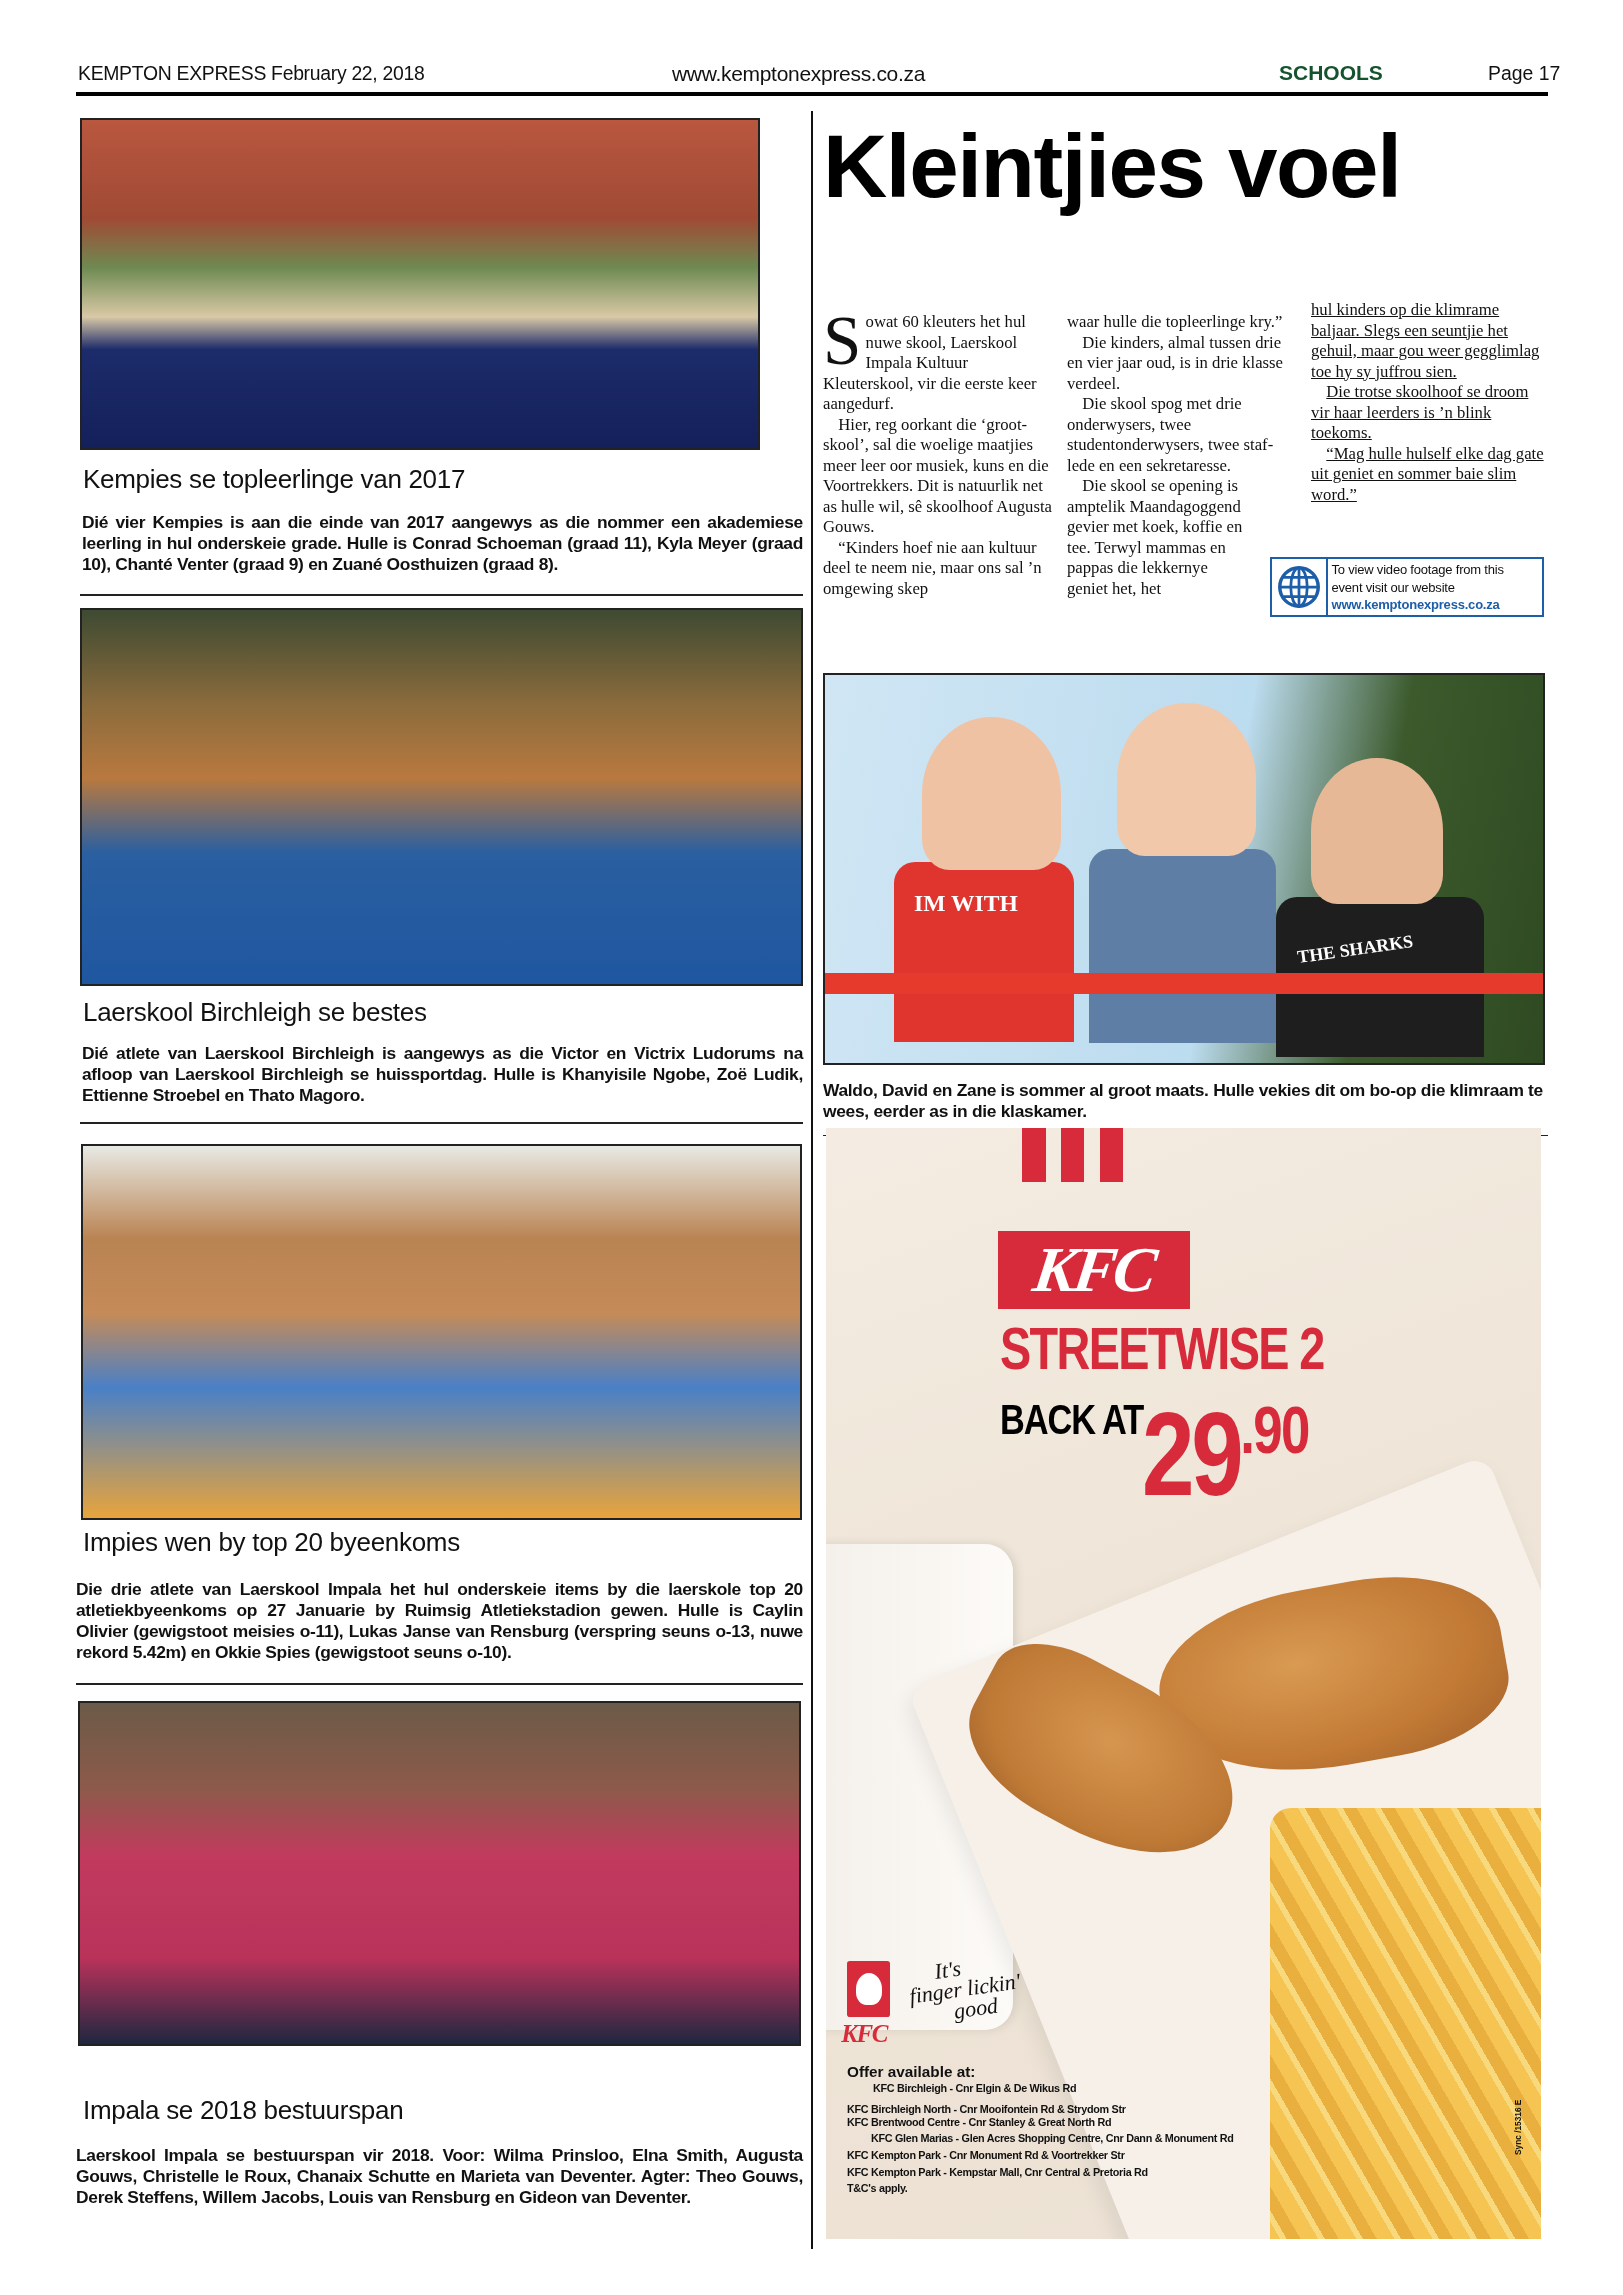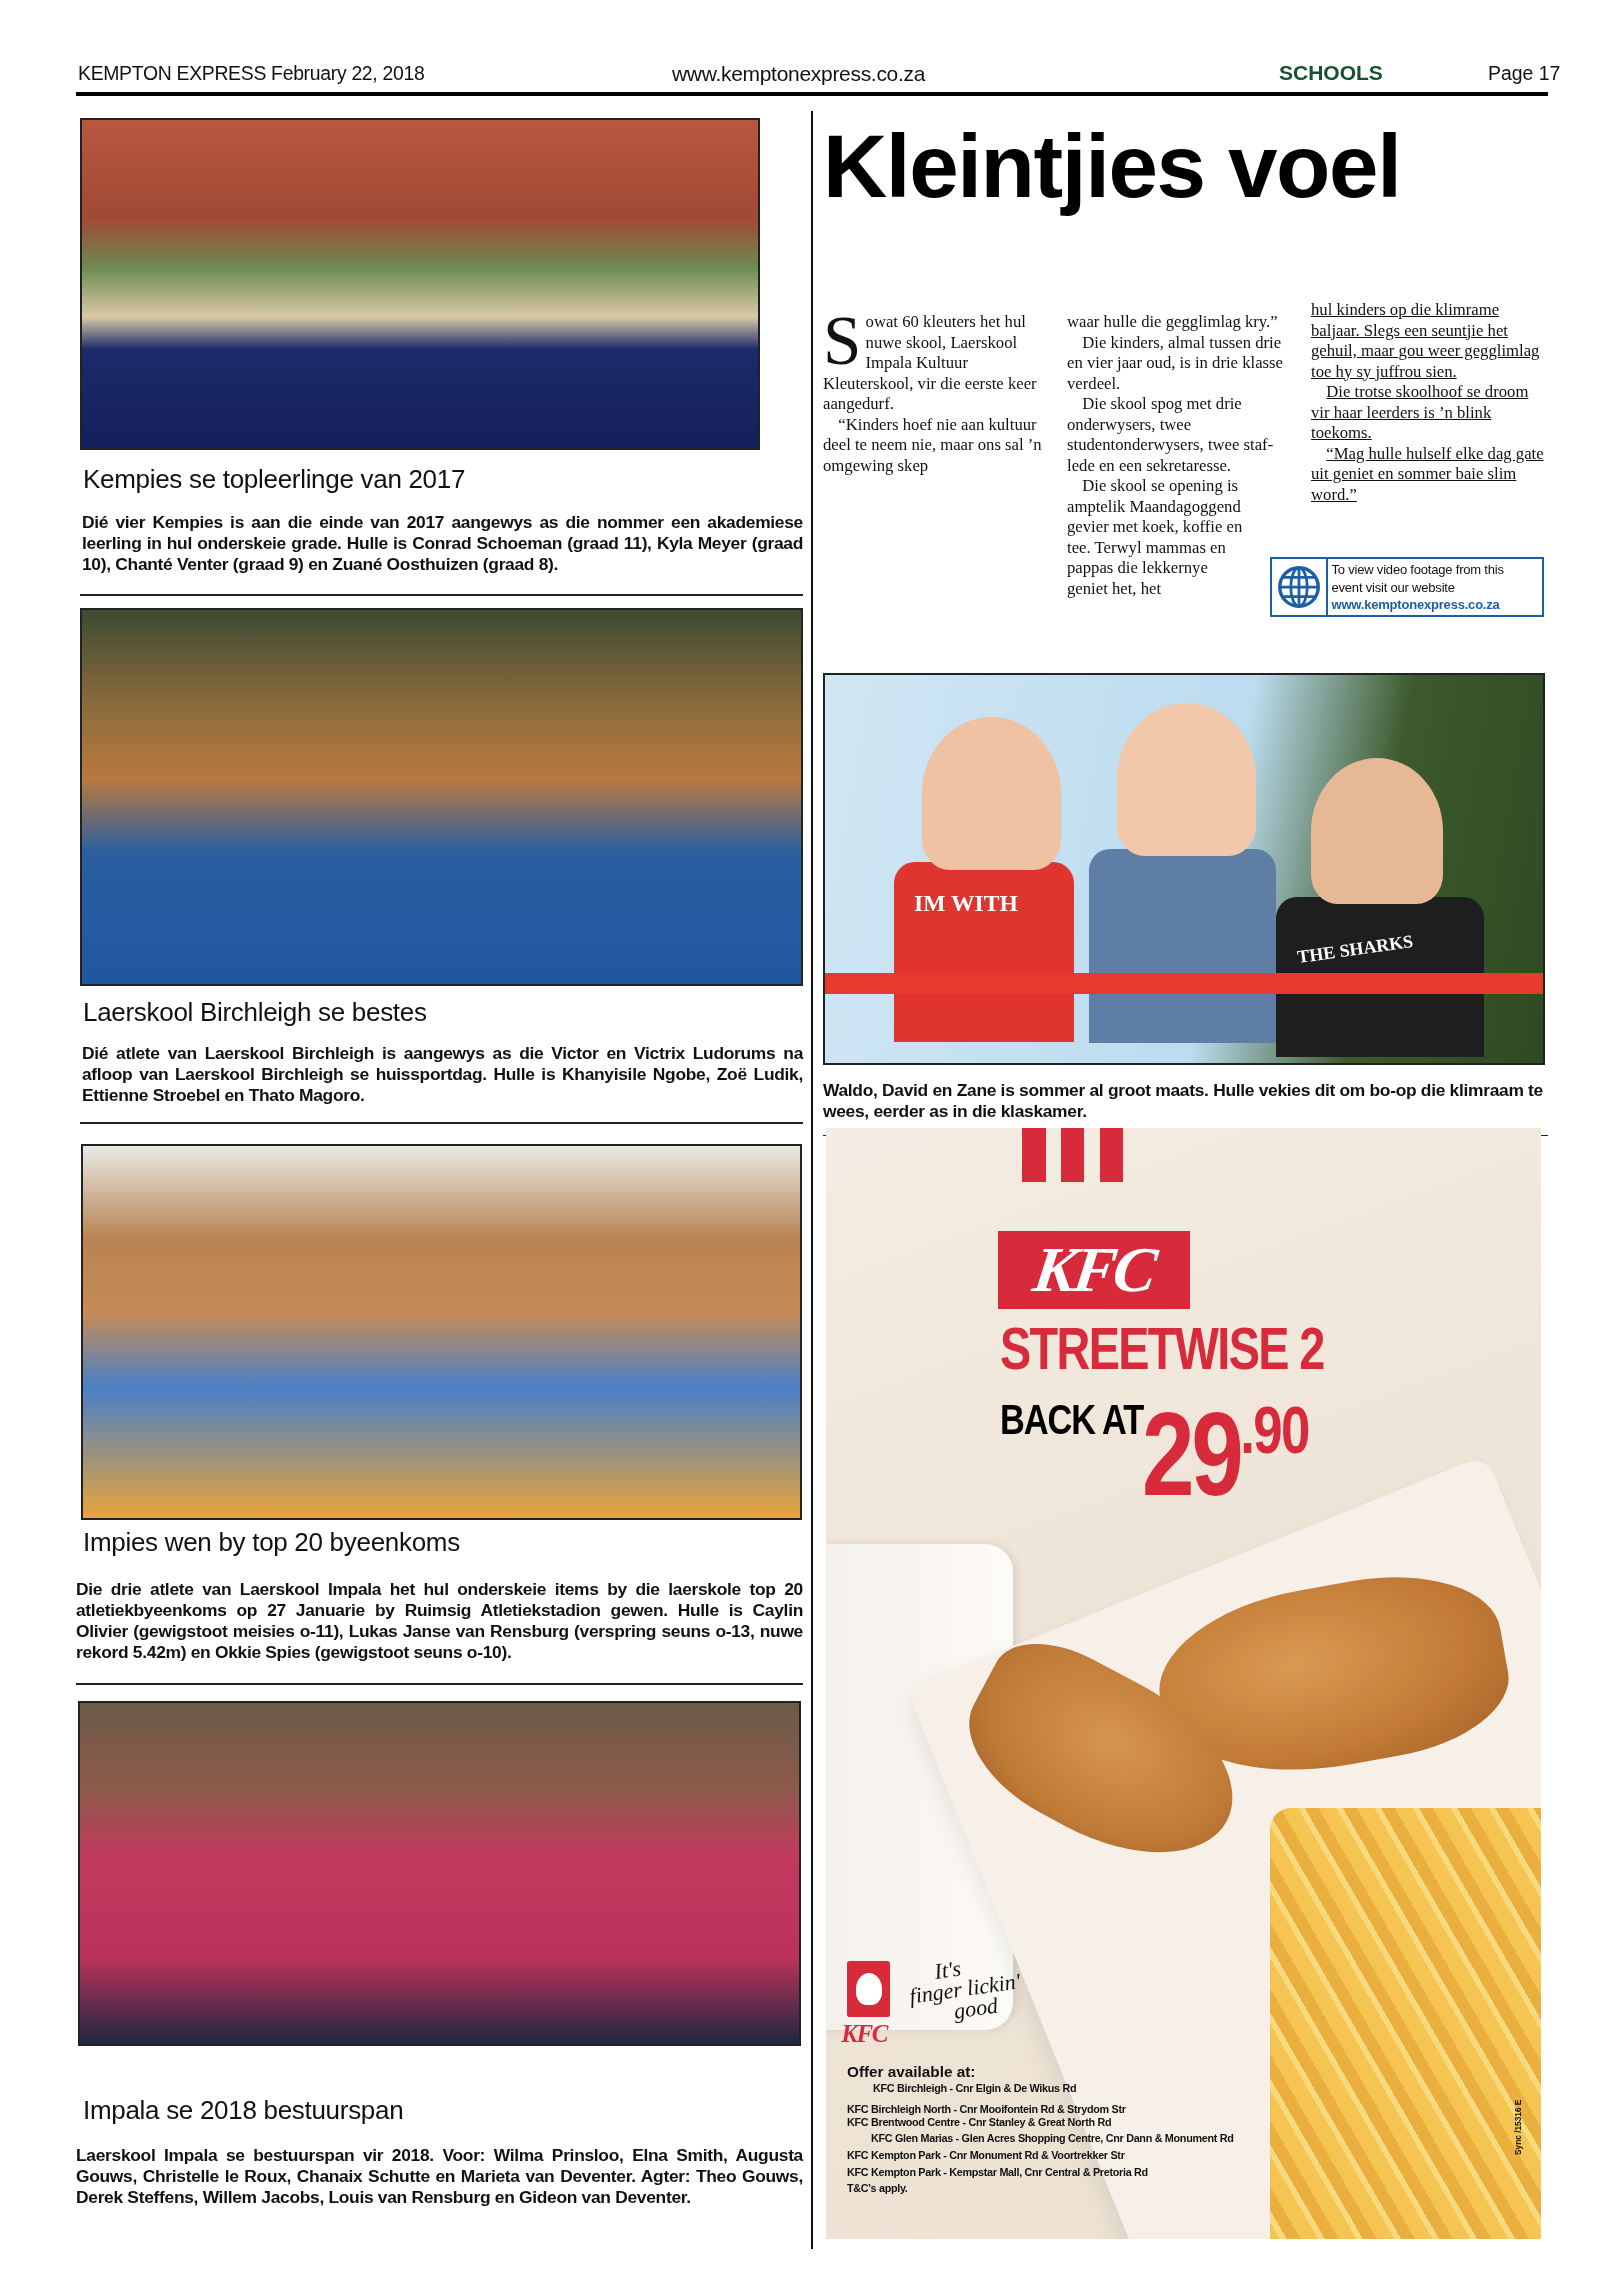--- a/index.html
+++ b/index.html
@@ -127,24 +127,25 @@
   </div>
 <div class="abs cap-head" style="left:83px; top:2095px;">Impala se 2018 bestuurspan</div>
 <div class="abs cap-body" style="left:76px; top:2145px; width:727px; text-align:justify;">Laerskool Impala se bestuurspan vir 2018. Voor: Wilma Prinsloo, Elna Smith, Augusta Gouws, Christelle le Roux, Chanaix Schutte en Marieta van Deventer. Agter: Theo Gouws, Derek Steffens, Willem Jacobs, Louis van Rensburg en Gideon van Deventer.</div>
 
 <div class="abs headline">
   <div>Kleintjies voel</div>
 </div>
 
 <div class="abs art-col" style="left:823px; top:312px; width:233px;">
   <p class="first"><span class="dropcap">S</span><span>owat 60 kleuters het hul nuwe skool, Laerskool Impala Kultuur Kleuterskool, vir die eerste keer aangedurf.</span></p>
+  <p>Hier, reg oorkant die ‘groot-skool’, sal die woelige maatjies meer leer oor musiek, kuns en die Voortrekkers. Dit is natuurlik net as hulle wil, sê skoolhoof Augusta Gouws.</p>
   <p>“Kinders hoef nie aan kultuur deel te neem nie, maar ons sal ’n omgewing skep</p>
 </div>
 <div class="abs art-col" style="left:1067px; top:312px; width:229px;">
-  <p class="first">waar hulle die gegglimlag kry.”</p>
+  <p class="first">waar hulle die topleerlinge kry.”</p>
   <p>Die kinders, almal tussen drie en vier jaar oud, is in drie klasse verdeel.</p>
   <p>Die skool spog met drie onderwysers, twee studentonderwysers, twee staf-lede en een sekretaresse.</p>
   <p style="width:184px;">Die skool se opening is amptelik Maandagoggend gevier met koek, koffie en tee. Terwyl mammas en pappas die lekkernye geniet het, het</p>
 </div>
 <div class="abs art-col" style="left:1311px; top:300px; width:236px;text-decoration:underline;">
   <p class="first">hul kinders op die klimrame baljaar. Slegs een seuntjie het gehuil, maar gou weer gegglimlag toe hy sy juffrou sien.</p>
   <p>Die trotse skoolhoof se droom vir haar leerders is ’n blink toekoms.</p>
   <p>“Mag hulle hulself elke dag gate uit geniet en sommer baie slim word.”</p>
 </div>
 

